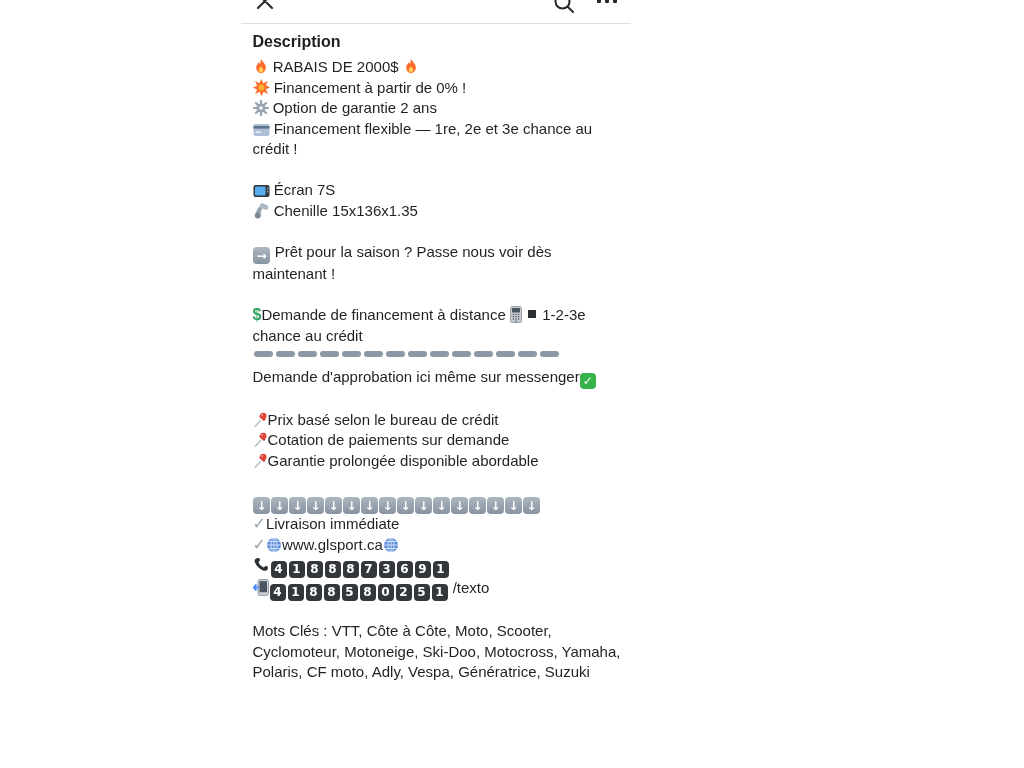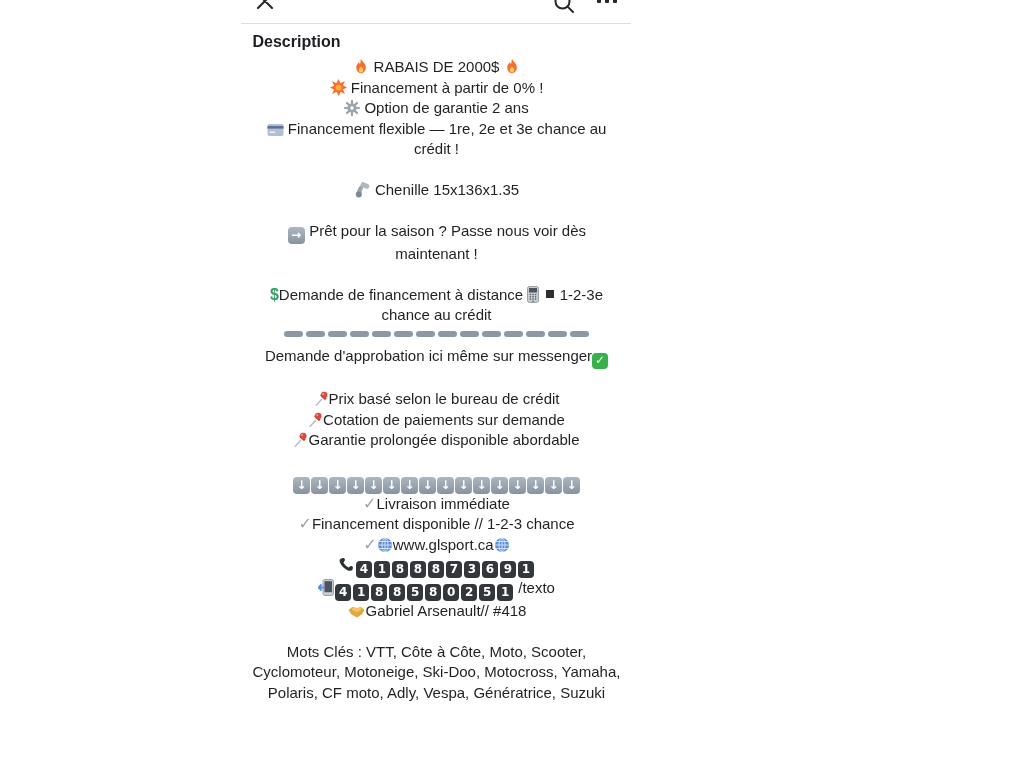--- a/index.html
+++ b/index.html
@@ -7,21 +7,21 @@
          font-family:"Liberation Sans","DejaVu Sans",sans-serif;color:#1f2124;}
   .phone{position:relative;width:390px;height:768px;margin:0 auto;background:#ffffff;}
   .topbar{position:relative;height:23px;border-bottom:1px solid #dadde1;}
   .icon-abs{position:absolute;}
   .close-icon{left:14px;top:-9px;}
   .search-icon{right:56px;top:-8px;}
   .more-icon{right:14px;top:-1px;display:flex;gap:4px;}
   .more-dot{width:4px;height:4px;background:#26282b;border-radius:1px;display:inline-block;}
   .desc-title{padding:9px 12px 0 12px;font-size:16px;font-weight:700;color:#1c1e21;}
   .desc-body{padding:6px 10px 0 12px;font-size:15px;line-height:20.5px;}
-  .line{min-height:20.5px;white-space:pre-wrap;word-wrap:break-word;text-align:center;}
+  .line{min-height:20.5px;white-space:pre-wrap;word-wrap:break-word;}
   
   .em{display:inline-block;vertical-align:-3px;}
   .kc{display:inline-flex;width:16px;height:17px;margin:0 1px;background:#33363b;color:#fff;
       border-radius:4px;align-items:center;justify-content:center;
       font-size:12px;font-weight:700;vertical-align:-3px;
       font-family:"DejaVu Sans","Liberation Sans",sans-serif;}
   .sq{display:inline-flex;width:17px;height:17px;margin:0 0.5px;border-radius:4px;
       background:linear-gradient(#adb7c1,#8793a0);color:#fff;align-items:center;justify-content:center;
       font-size:12px;font-weight:700;vertical-align:-3px;
       font-family:"DejaVu Sans","Liberation Sans",sans-serif;}
@@ -78,20 +78,26 @@
             <path d="M8 1v3M8 12v3M1 8h3M12 8h3M3 3l2 2M11 11l2 2M13 3l-2 2M5 11l-2 2" stroke="#98a4af" stroke-width="2.2" stroke-linecap="round"></path>
             <circle cx="8" cy="8" r="4.6" fill="#98a4af"></circle>
             <circle cx="8" cy="8" r="1.8" fill="#fff"></circle>
           </svg> Option de garantie 2 ans</div>
         <div class="line"><svg class="em" width="17" height="14" viewBox="0 0 17 14">
             <rect x="0.5" y="1" width="16" height="12" rx="2" fill="#aebfd6"></rect>
             <rect x="0.5" y="3" width="16" height="2.6" fill="#5b7391"></rect>
             <rect x="2.5" y="8.5" width="6" height="1.6" rx="0.8" fill="#eef4fa"></rect>
           </svg> Financement flexible — 1re, 2e et 3e chance au crédit !</div>
         <div class="line">&nbsp;</div>
+        <div class="line"><svg class="em" width="17" height="15" viewBox="0 0 17 15">
+            <rect x="0.5" y="2" width="16" height="12" rx="2" fill="#31373d"></rect>
+            <rect x="2" y="3.5" width="10.5" height="9" rx="1" fill="#55acee"></rect>
+            <circle cx="14.6" cy="5.5" r="0.9" fill="#8899a6"></circle>
+            <circle cx="14.6" cy="8.5" r="0.9" fill="#8899a6"></circle>
+          </svg> Écran 7S</div>
         <div class="line"><svg class="em" width="17" height="16" viewBox="0 0 17 16">
             <path d="M2.5 13c0-4 1.8-7.5 3.8-9.5l3 2c-1 2-1.8 3.8-1.8 5.8z" fill="#99a6b2"></path>
             <circle cx="4.8" cy="12.6" r="3" fill="#7d8a96"></circle>
             <rect x="6.5" y="1" width="9" height="5" rx="2.5" transform="rotate(24 11 3.5)" fill="#aeb9c4"></rect>
           </svg> Chenille 15x136x1.35</div>
         <div class="line">&nbsp;</div>
         <div class="line"><span class="sq">→</span> Prêt pour la saison ? Passe nous voir dès maintenant !</div>
         <div class="line">&nbsp;</div>
         <div class="line"><span class="dol">$</span>Demande de financement à distance <svg class="em" width="12" height="17" viewBox="0 0 12 17">
             <rect x="0.5" y="0.5" width="11" height="16" rx="2" fill="#c8cdd2" stroke="#9aa1a8"></rect>
@@ -126,21 +132,20 @@
           </svg>Cotation de paiements sur demande</div>
         <div class="line"><svg class="em" width="15" height="16" viewBox="0 0 15 16">
             <line x1="2.2" y1="14.2" x2="7.5" y2="8.5" stroke="#b6bec7" stroke-width="1.5" stroke-linecap="round"></line>
             <path d="M6.2 4.4l4.6 4.6 1.9-1.2-5.3-5.3z" fill="#c43a2f"></path>
             <circle cx="10.2" cy="4" r="3.3" fill="#e0473a"></circle>
             <circle cx="9.1" cy="2.9" r="1" fill="#f2a09a"></circle>
           </svg>Garantie prolongée disponible abordable</div>
         <div class="line">&nbsp;</div>
         <div class="line"><span class="sq">↓</span><span class="sq">↓</span><span class="sq">↓</span><span class="sq">↓</span><span class="sq">↓</span><span class="sq">↓</span><span class="sq">↓</span><span class="sq">↓</span><span class="sq">↓</span><span class="sq">↓</span><span class="sq">↓</span><span class="sq">↓</span><span class="sq">↓</span><span class="sq">↓</span><span class="sq">↓</span><span class="sq">↓</span></div>
         <div class="line"><span class="chk">✓</span>Livraison immédiate</div>
-        <div class="line"><span class="chk">✓</span>Financement disponible // 1-2-3 chance</div>
         <div class="line"><span class="chk">✓</span><svg class="em" width="16" height="16" viewBox="0 0 16 16">
             <circle cx="8" cy="8" r="7" fill="#5a8edb"></circle>
             <g stroke="#dbe7fb" stroke-width="0.9" fill="none">
               <ellipse cx="8" cy="8" rx="3" ry="7"></ellipse>
               <path d="M1 8h14M8 1v14M2.2 4.5h11.6M2.2 11.5h11.6"></path>
             </g>
           </svg>www.glsport.ca<svg class="em" width="16" height="16" viewBox="0 0 16 16">
             <circle cx="8" cy="8" r="7" fill="#5a8edb"></circle>
             <g stroke="#dbe7fb" stroke-width="0.9" fill="none">
               <ellipse cx="8" cy="8" rx="3" ry="7"></ellipse>
@@ -148,22 +153,18 @@
             </g>
           </svg></div>
         <div class="line"><svg class="em" width="17" height="17" viewBox="0 0 17 17">
             <path d="M3.5 2.5c3-1.5 4 1 3.2 2.2L5.5 6.5c1 2 3 4 5 5l1.8-1.2c1.2-.8 3.7.2 2.2 3.2-.8 1.6-3 1.7-5 .7C6 12.5 3.5 10 2 6.5c-1-2.3-.1-3.6 1.5-4z" fill="#2b3137"></path>
           </svg><span class="kc">4</span><span class="kc">1</span><span class="kc">8</span><span class="kc">8</span><span class="kc">8</span><span class="kc">7</span><span class="kc">3</span><span class="kc">6</span><span class="kc">9</span><span class="kc">1</span></div>
         <div class="line"><svg class="em" width="16" height="17" viewBox="0 0 16 17">
             <rect x="5" y="0.5" width="10.5" height="16" rx="2" fill="#c8cdd2" stroke="#9aa1a8"></rect>
             <rect x="6.5" y="2.2" width="7.5" height="11" fill="#4a5560"></rect>
             <path d="M0.5 8.5h5.5M3.5 5.5l-3 3 3 3" stroke="#4f8ef7" stroke-width="1.8" fill="none"></path>
           </svg><span class="kc">4</span><span class="kc">1</span><span class="kc">8</span><span class="kc">8</span><span class="kc">5</span><span class="kc">8</span><span class="kc">0</span><span class="kc">2</span><span class="kc">5</span><span class="kc">1</span> /texto</div>
-        <div class="line"><svg class="em" width="19" height="14" viewBox="0 0 19 14">
-            <path d="M1.5 5l4-3 4.5 1 4-1 3.5 3-2.7 4.6-4.8 2.9-5.5-2.9z" fill="#e2a63d"></path>
-            <path d="M5.5 2.3l4.5 1 4-1 .3 2.7-4.3 2.2-4.8-2z" fill="#f6c35c"></path>
-          </svg>Gabriel Arsenault// #418</div>
         <div class="line">&nbsp;</div>
         <div class="line">Mots Clés : VTT, Côte à Côte, Moto, Scooter, Cyclomoteur, Motoneige, Ski-Doo, Motocross, Yamaha, Polaris, CF moto, Adly, Vespa, Génératrice, Suzuki</div>
       </div>
 
   </div>
 </div>
 
 </body></html>

